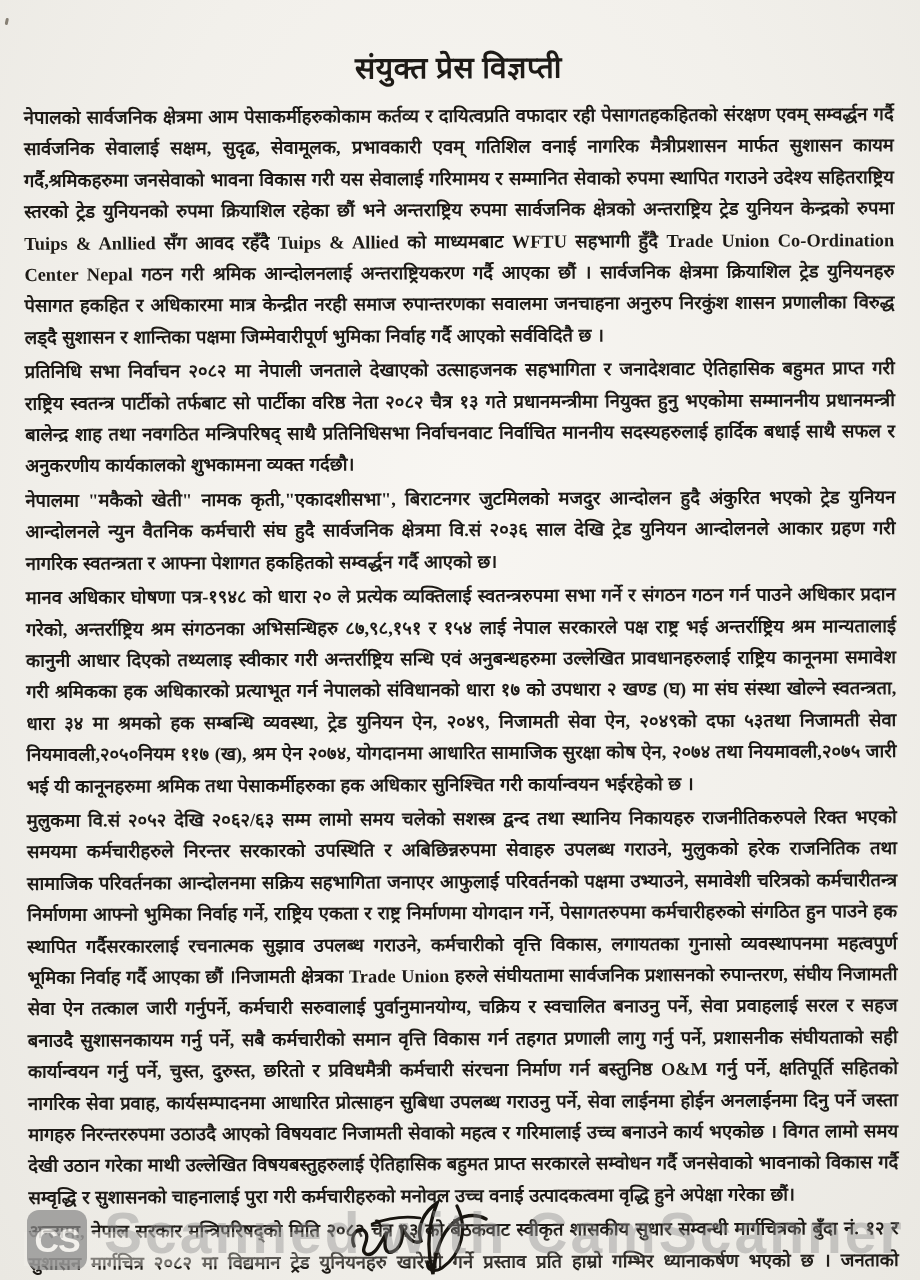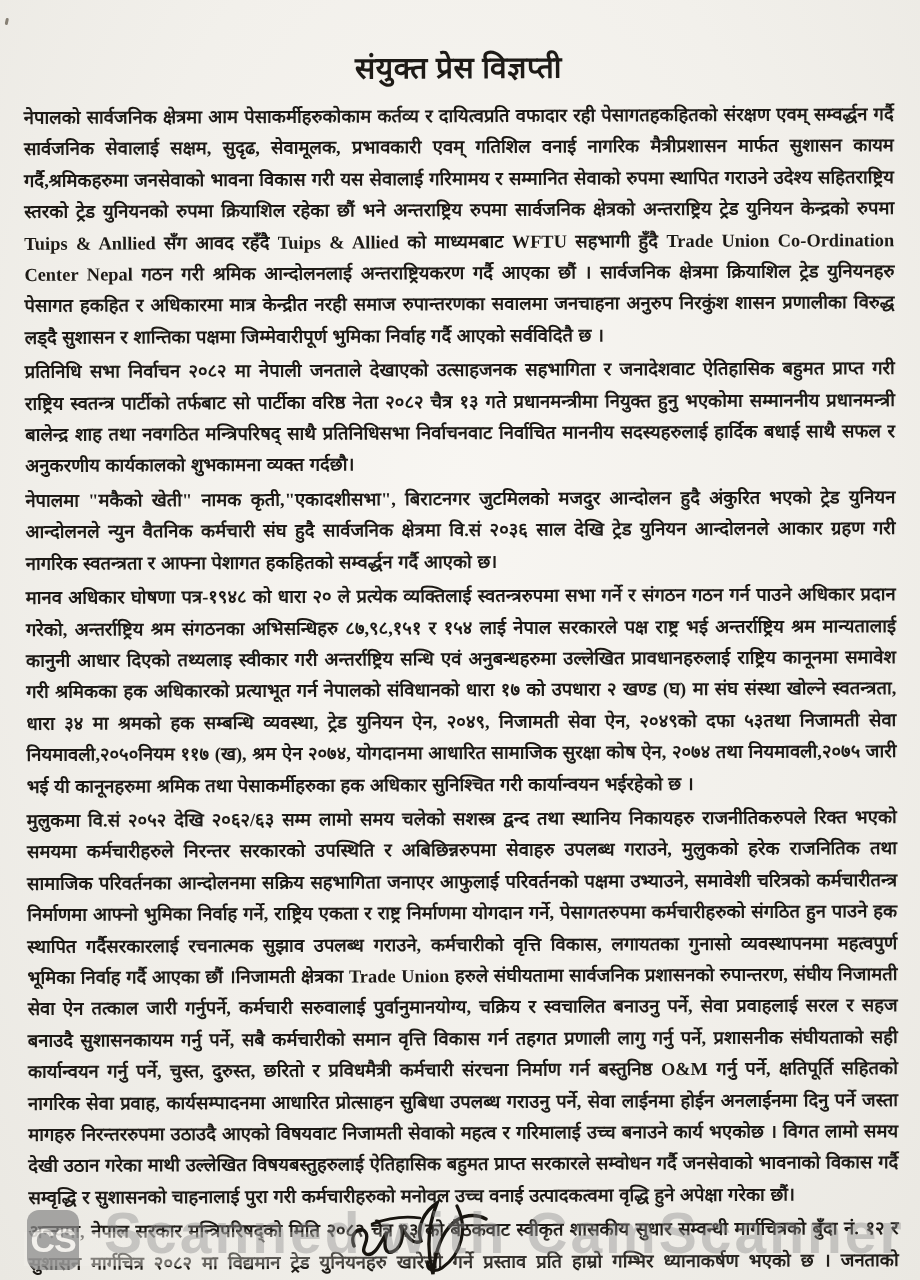--- a/index.html
+++ b/index.html
@@ -41,21 +41,21 @@
     position:absolute;left:336px;top:1178px;width:172px;height:100px;
     pointer-events:none;
   }
   .wm-text{
     position:absolute;left:104px;top:1200px;width:700px;
     font-family:"Liberation Sans","DejaVu Sans",sans-serif;
     font-size:57px;font-weight:bold;letter-spacing:3px;
     color:#8e8e8e;opacity:.42;white-space:nowrap;
   }
   .cs-logo{
-    position:absolute;left:27px;top:1210px;width:52px;height:60px;
+    position:absolute;left:27px;top:1210px;width:60px;height:60px;
     background:#8a8a8a;opacity:.72;border-radius:12px;
     display:flex;align-items:center;justify-content:center;
   }
   .cs-logo span{
     font-family:"Liberation Sans","DejaVu Sans",sans-serif;
     font-size:34px;font-weight:bold;color:#f4f2ee;letter-spacing:-1px;
   }
   
   .scan-haze{
     position:absolute;left:24px;top:1232px;width:872px;height:34px;

